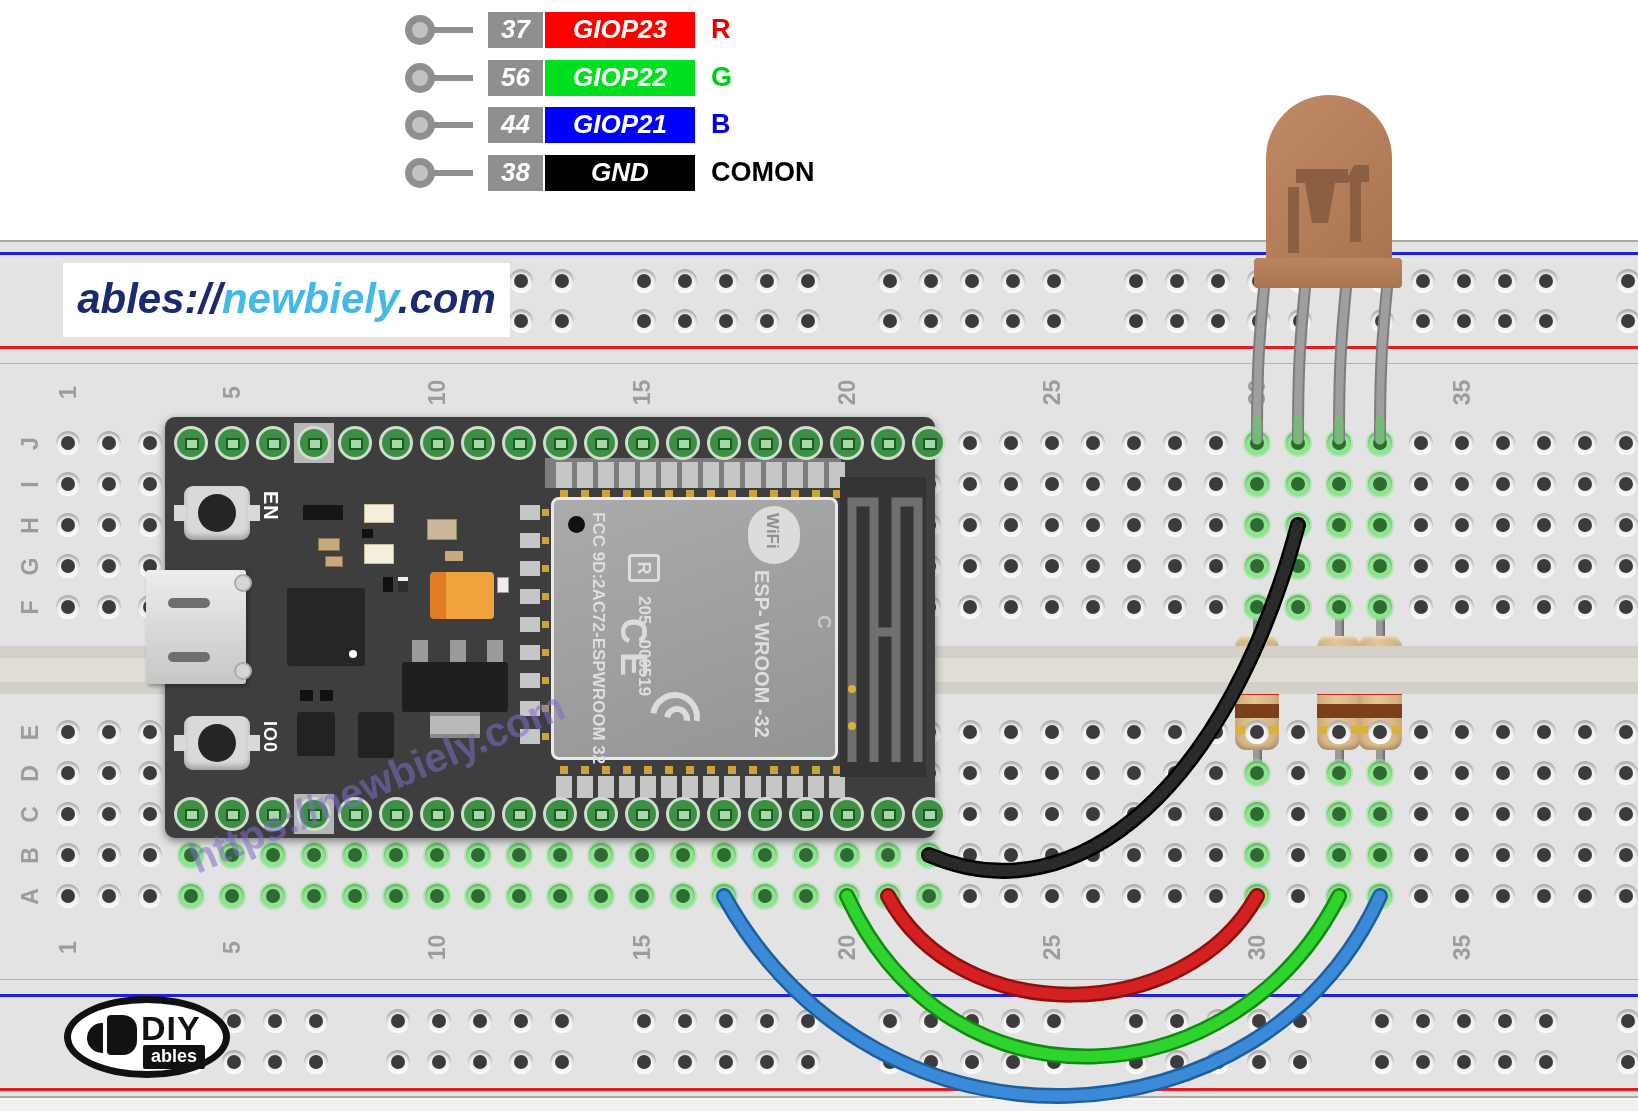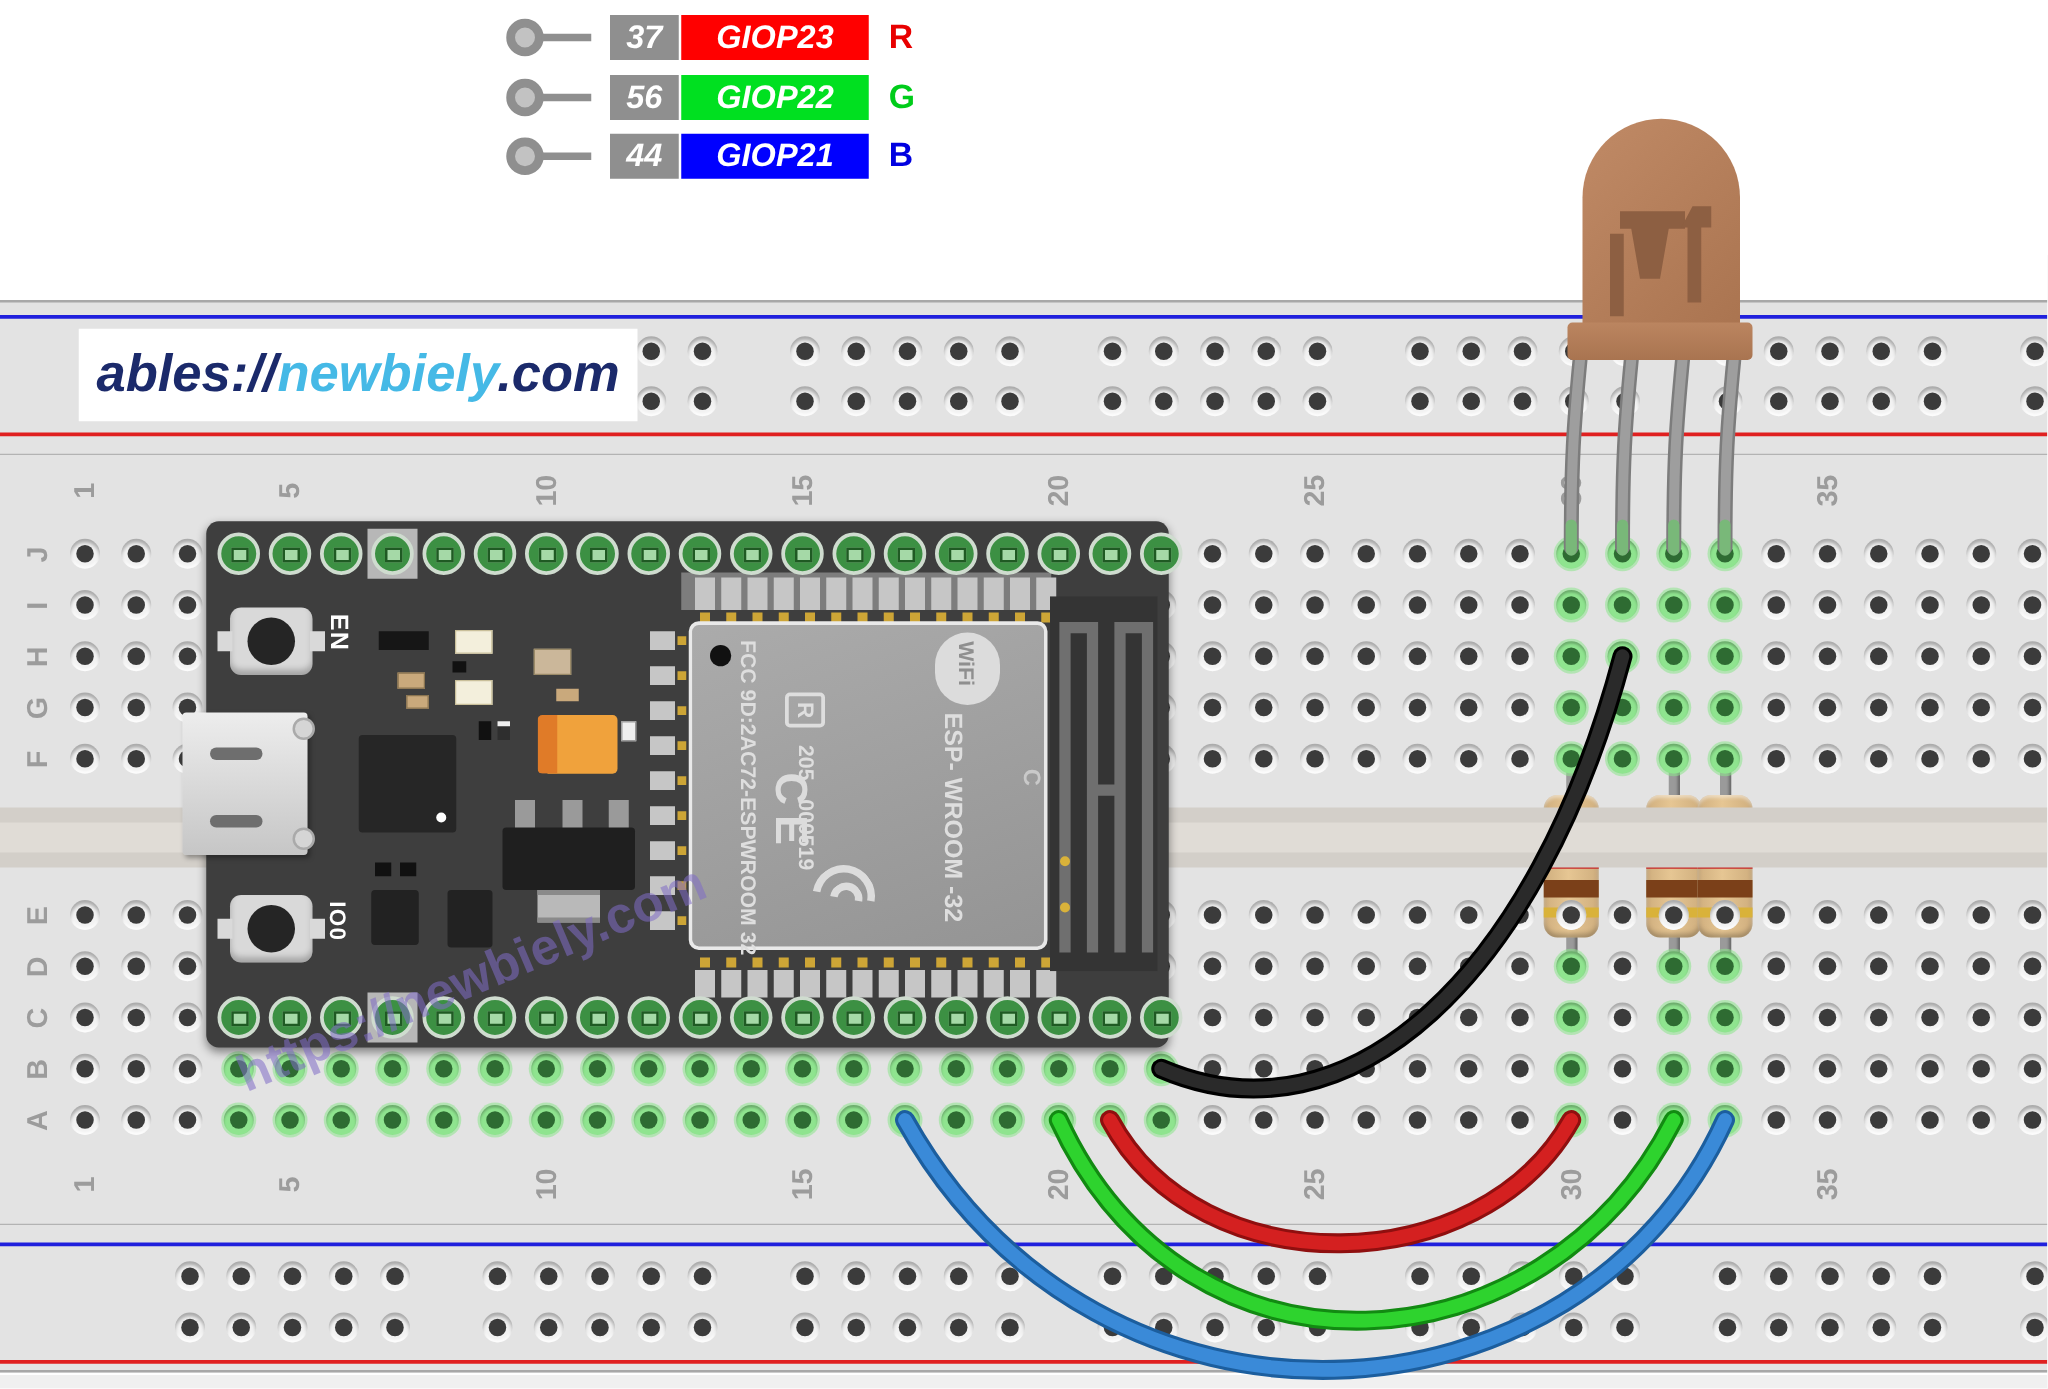--- a/index.html
+++ b/index.html
@@ -2043,21 +2043,34 @@
         <div class="lg-gpio" style="background: rgb(0, 224, 32);">GIOP22</div>
         <div class="lg-sig" style="color: rgb(0, 204, 26);">G</div>
       </div>
       <div class="lg-row" style="left: 30px; top: 97px; width: 440px;">
         <div class="lg-circle"></div>
         <div class="lg-line"></div>
         <div class="lg-pin">44</div>
         <div class="lg-gpio" style="background: rgb(0, 0, 255);">GIOP21</div>
         <div class="lg-sig" style="color: rgb(0, 0, 224);">B</div>
       </div>
+      <div class="lg-row" style="left: 30px; top: 144.5px; width: 440px;">
+        <div class="lg-circle"></div>
+        <div class="lg-line"></div>
+        <div class="lg-pin">38</div>
+        <div class="lg-gpio" style="background: rgb(0, 0, 0);">GND</div>
+        <div class="lg-sig" style="color: rgb(0, 0, 0);">COMON</div>
+      </div>
     </div>
 
 
   <div id="url-banner"><span class="navy">ables://</span><span class="cyan">newbiely</span><span class="navy">.com</span></div>
 
   <div id="watermark">https://newbiely.com</div>
 
 
+  <div id="diy-logo">
+    <div class="g1"></div>
+    <div class="g2"></div>
+    <div id="diy-text">DIY</div>
+    <div id="diy-sub">ables</div>
+  </div>
 </div>
 
 </body></html>

